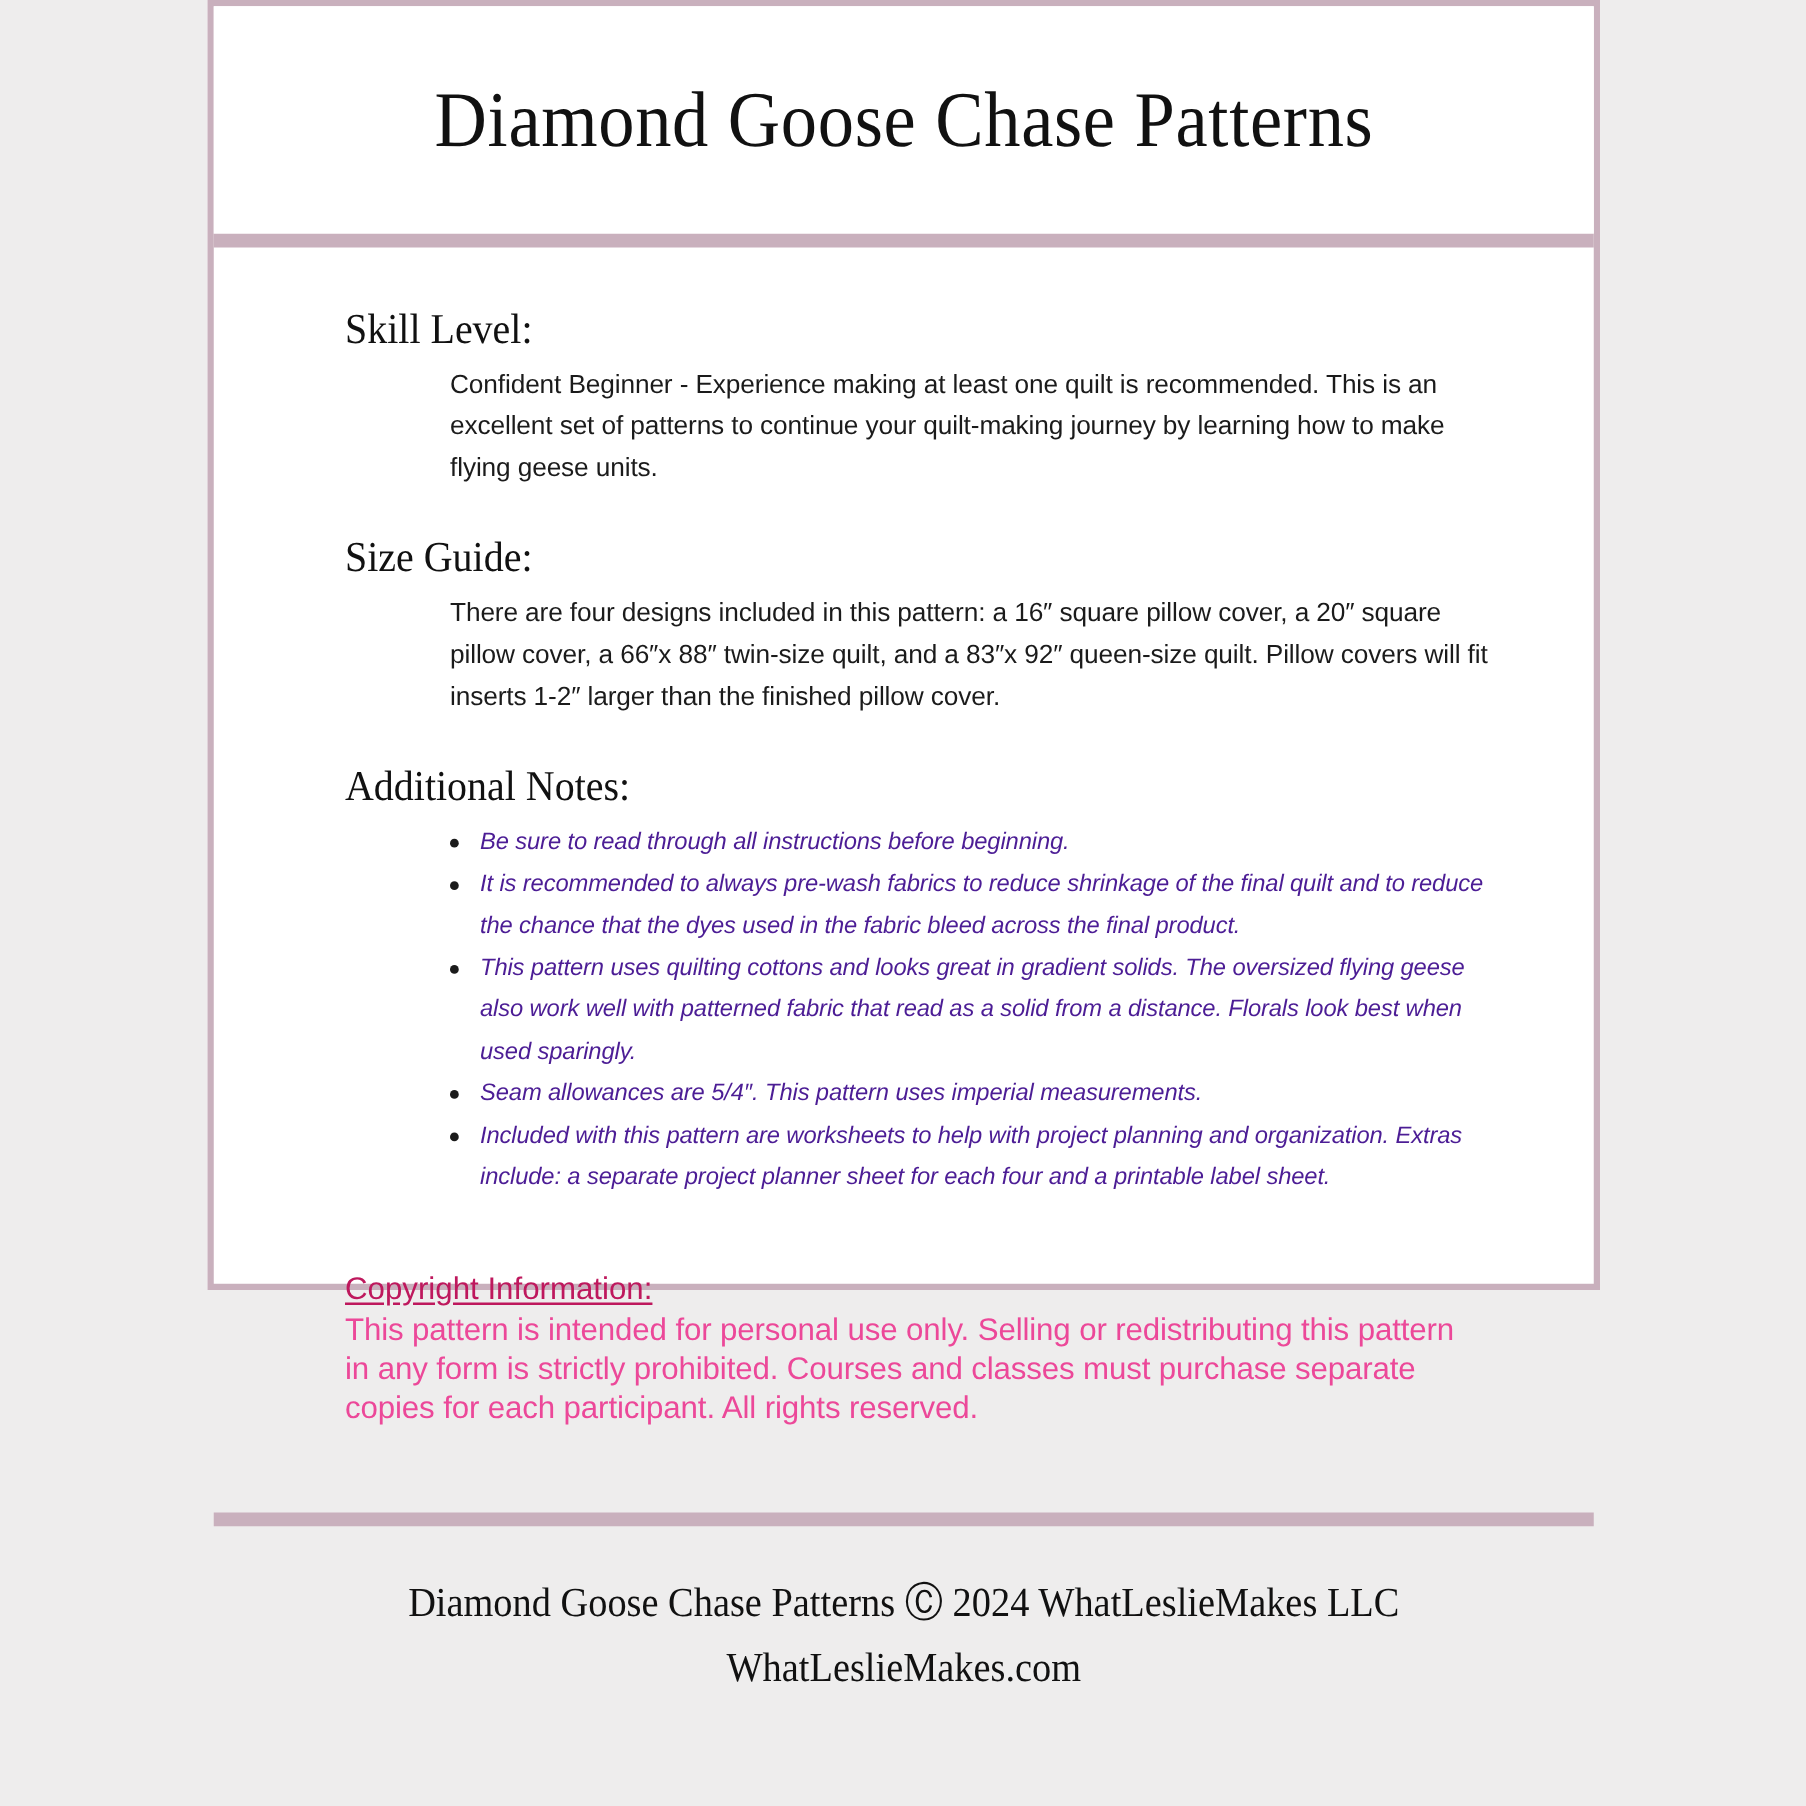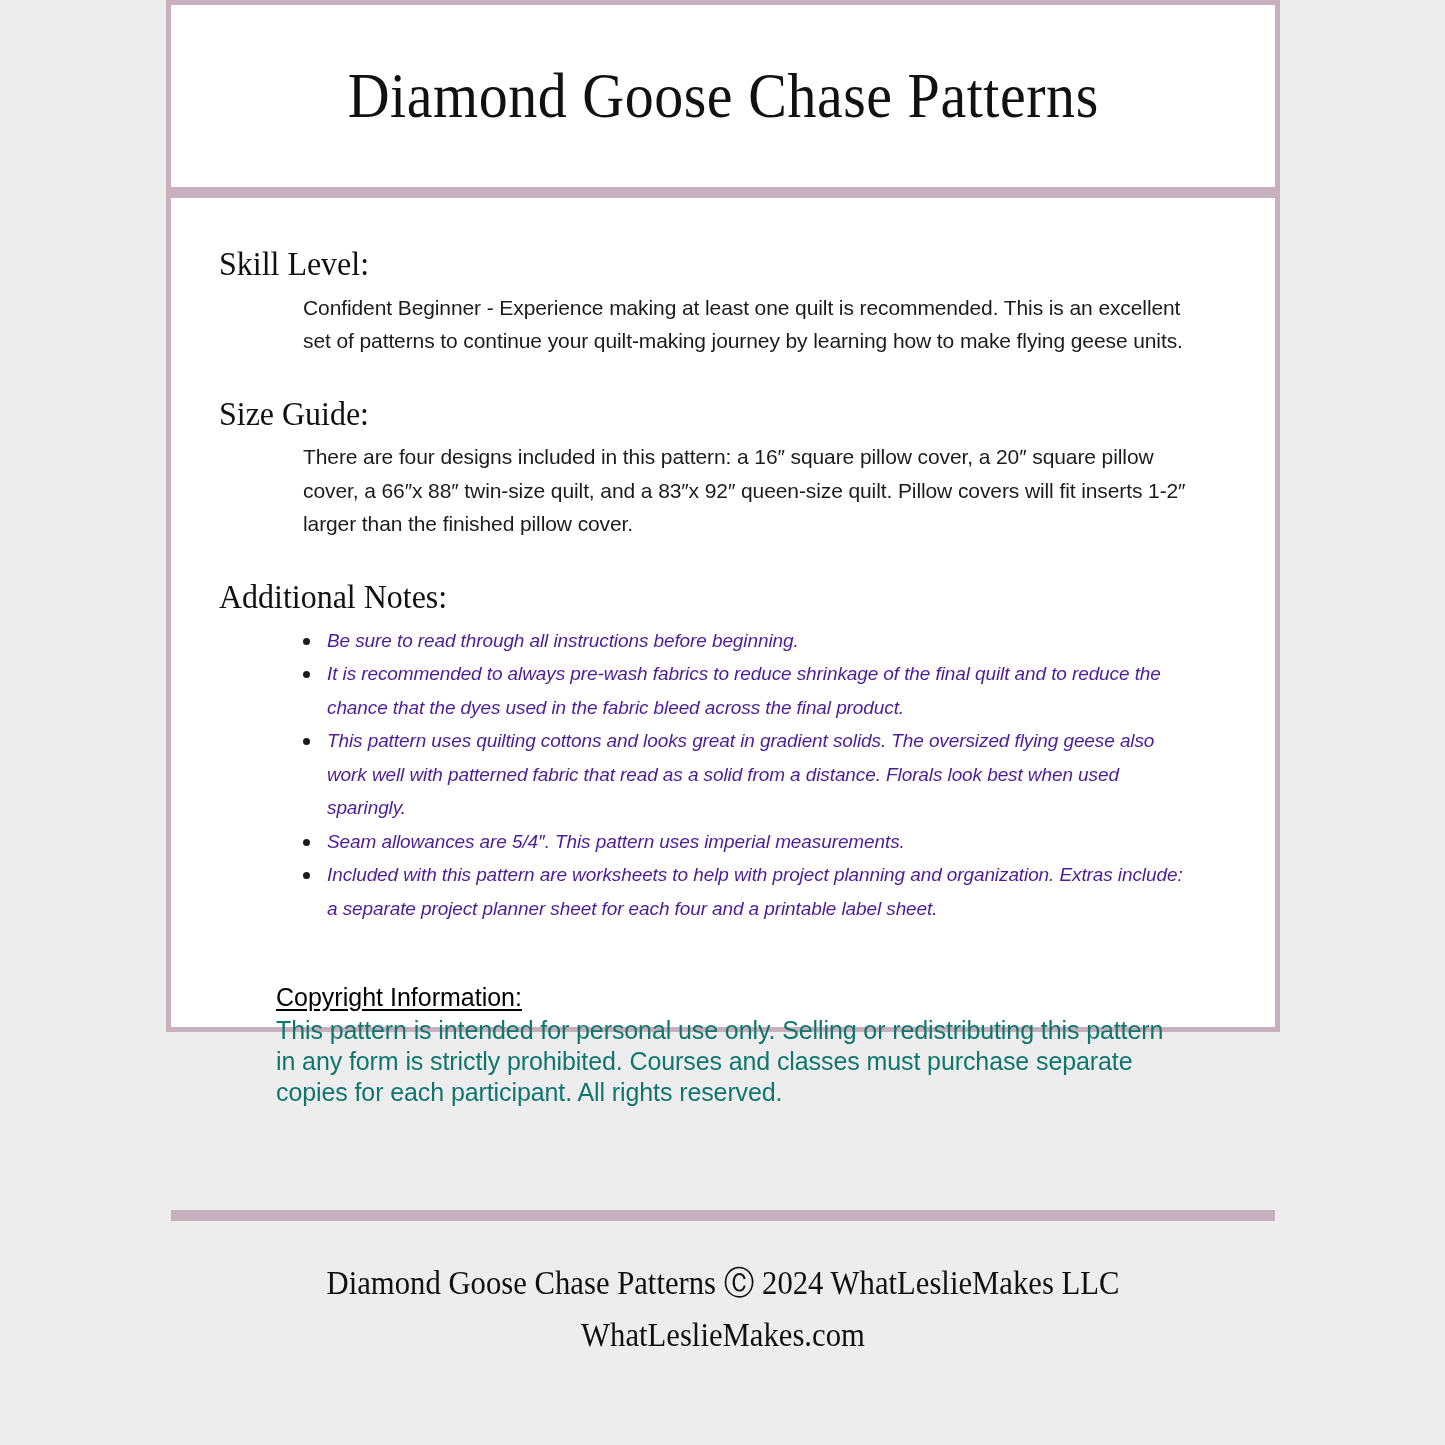--- a/index.html
+++ b/index.html
@@ -55,21 +55,21 @@
   }
 
   
   #body-band {
     padding: 48px 0 0 0;
     box-sizing: border-box;
     height: 1012px;
   }
 
   .section {
-    padding-left: 48px;
+    padding-left: 105px;
     padding-right: 84px;
   }
 
   .section-heading {
     font-family: "Liberation Serif", "DejaVu Serif", serif;
     font-size: 34px;
     line-height: 1.05;
     color: #111111;
     margin: 0 0 9px 0;
     transform: scaleX(0.94);
@@ -117,31 +117,31 @@
   
   #copyright-block {
     padding-left: 105px;
     padding-right: 90px;
     margin-top: 56px;
   }
   #copyright-heading {
     font-family: "Liberation Sans", sans-serif;
     font-size: 25px;
     line-height: 32px;
-    color: #000000;
+    color: #be185d;
     text-decoration: underline;
     text-underline-offset: 3px;
     margin: 0 0 2px 0;
     display: inline-block;
   }
   #copyright-text {
     font-family: "Liberation Sans", sans-serif;
     font-size: 25px;
     line-height: 31px;
-    color: #0f766e;
+    color: #ec4899;
     margin: 0;
     letter-spacing: -0.1px;
   }
 
   
   #footer-band {
     padding-top: 36px;
     text-align: center;
   }
   .footer-line {

